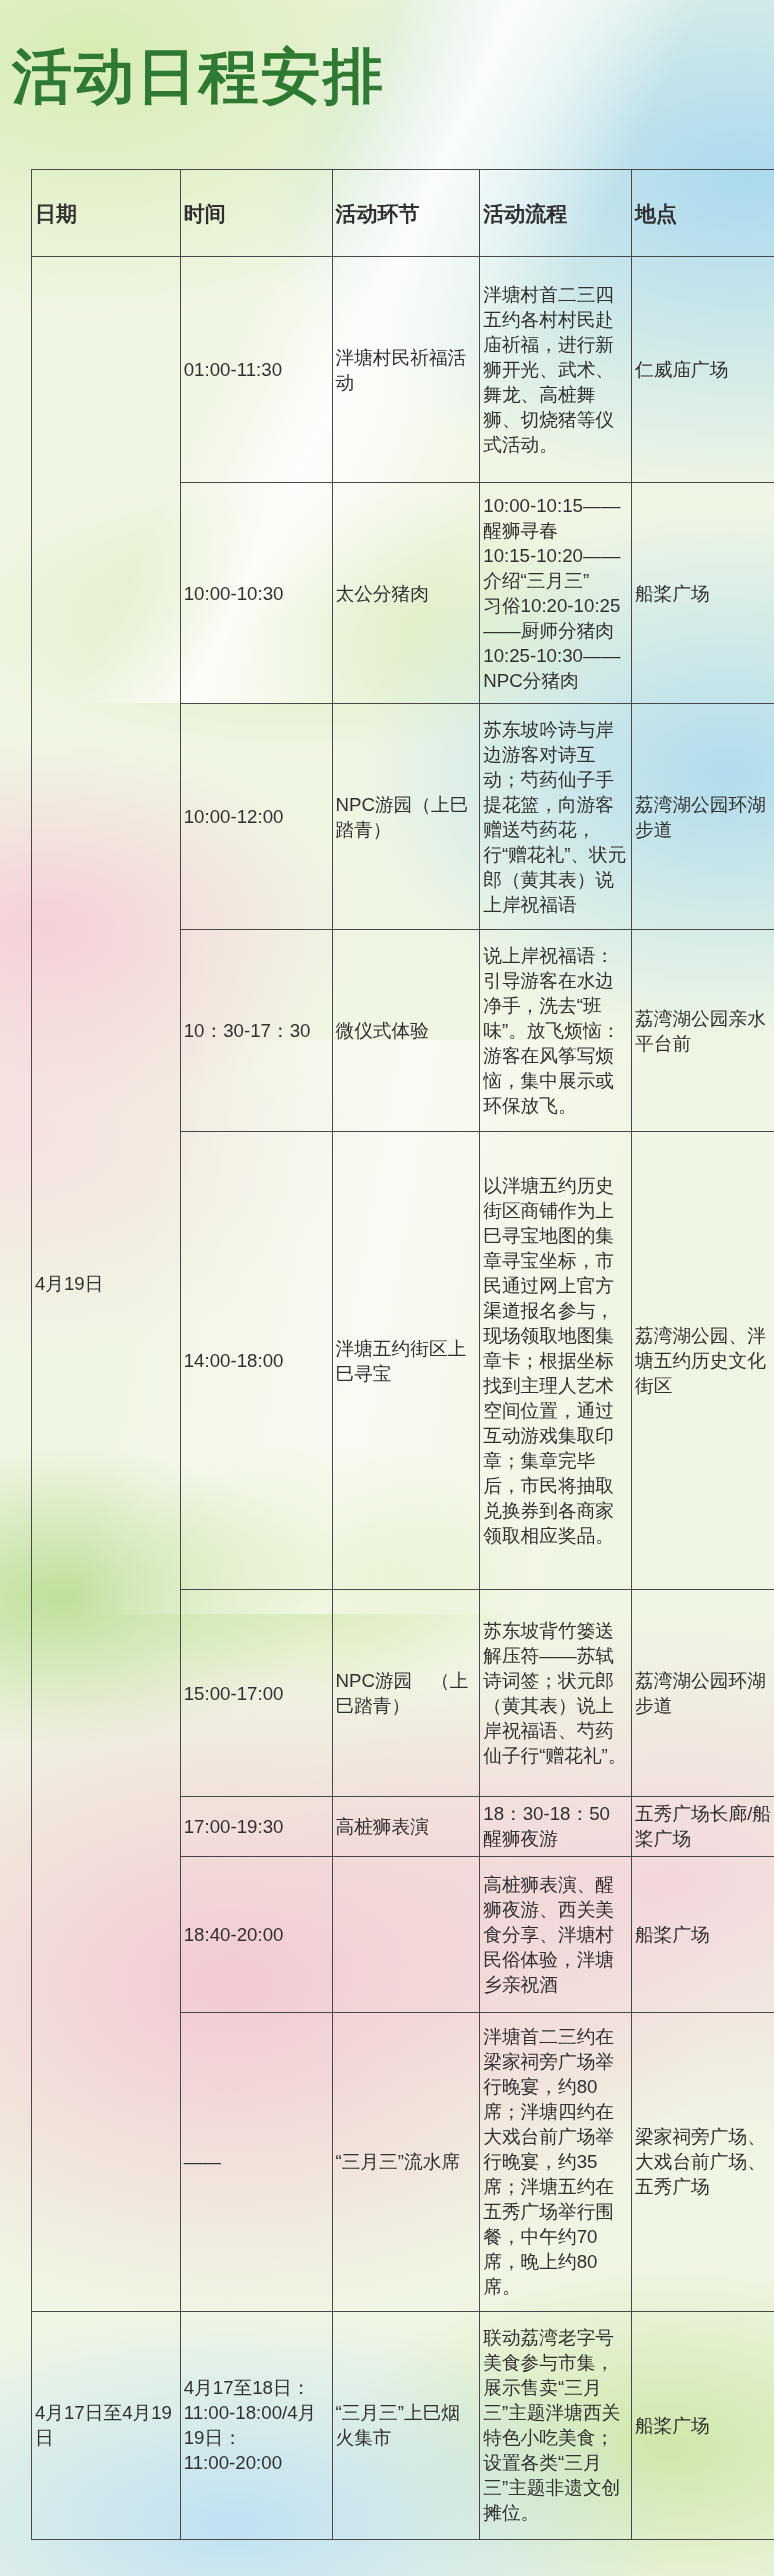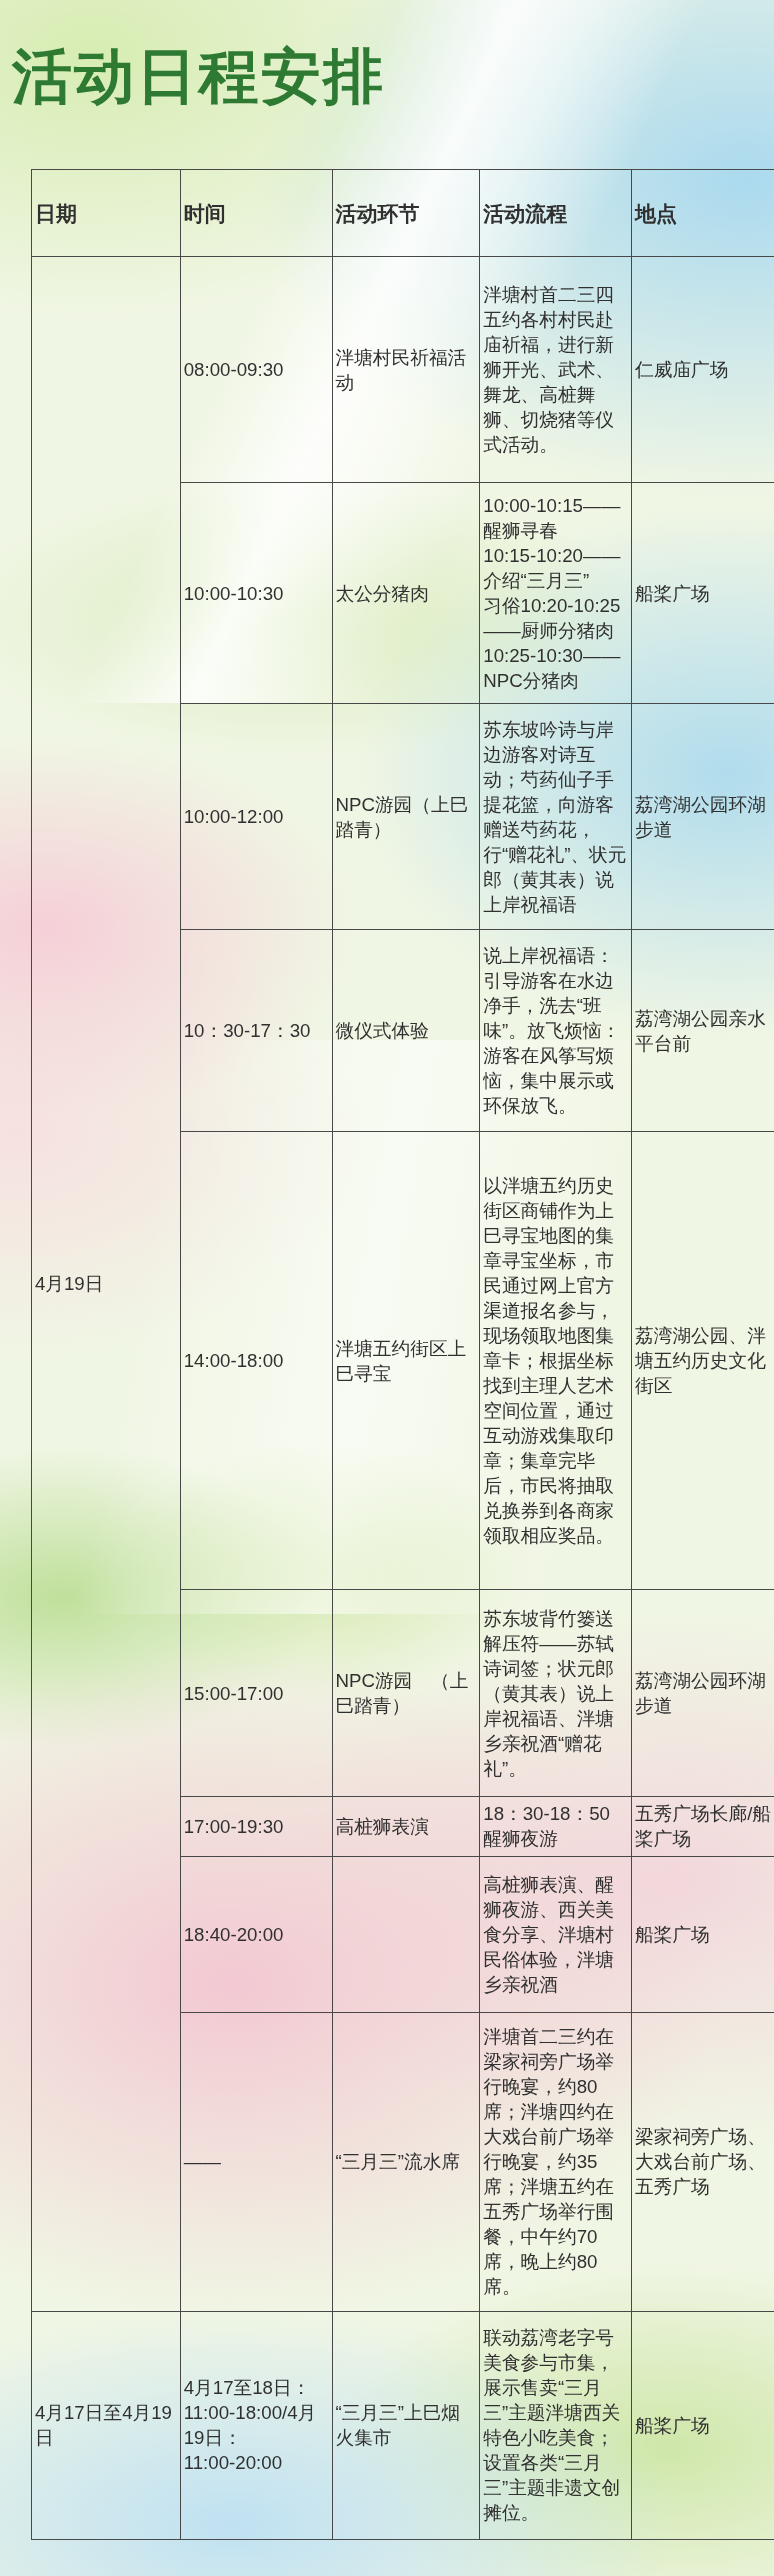--- a/index.html
+++ b/index.html
@@ -69,21 +69,21 @@
       <th class="col-date">日期</th>
       <th class="col-time">时间</th>
       <th class="col-session">活动环节</th>
       <th class="col-flow">活动流程</th>
       <th class="col-location">地点</th>
     </tr>
   </thead>
   <tbody>
       <tr style="height: 226px;">
         <td class="col-date" rowspan="9">4月19日</td>
-        <td class="col-time">08:00-09:30</td>
+        <td class="col-time">01:00-11:30</td>
         <td class="col-session">泮塘村民祈福活动</td>
         <td class="col-flow">泮塘村首二三四五约各村村民赴庙祈福，进行新狮开光、武术、舞龙、高桩舞狮、切烧猪等仪式活动。</td>
         <td class="col-location">仁威庙广场</td>
       </tr>
       <tr style="height: 221px;">
         <td class="col-time">10:00-10:30</td>
         <td class="col-session">太公分猪肉</td>
         <td class="col-flow">10:00-10:15——
 醒狮寻春
 10:15-10:20——
@@ -108,21 +108,21 @@
       </tr>
       <tr style="height: 458px;">
         <td class="col-time">14:00-18:00</td>
         <td class="col-session">泮塘五约街区上巳寻宝</td>
         <td class="col-flow">以泮塘五约历史街区商铺作为上巳寻宝地图的集章寻宝坐标，市民通过网上官方渠道报名参与，现场领取地图集章卡；根据坐标找到主理人艺术空间位置，通过互动游戏集取印章；集章完毕后，市民将抽取兑换券到各商家领取相应奖品。</td>
         <td class="col-location">荔湾湖公园、泮塘五约历史文化街区</td>
       </tr>
       <tr style="height: 207px;">
         <td class="col-time">15:00-17:00</td>
         <td class="col-session">NPC游园　（上巳踏青）</td>
-        <td class="col-flow">苏东坡背竹篓送解压符——苏轼诗词签；状元郎（黄其表）说上岸祝福语、泮塘乡亲祝酒“赠花礼”。</td>
+        <td class="col-flow">苏东坡背竹篓送解压符——苏轼诗词签；状元郎（黄其表）说上岸祝福语、芍药仙子行“赠花礼”。</td>
         <td class="col-location">荔湾湖公园环湖步道</td>
       </tr>
       <tr style="height: 50px;">
         <td class="col-time">17:00-19:30</td>
         <td class="col-session">高桩狮表演</td>
         <td class="col-flow">18：30-18：50醒狮夜游</td>
         <td class="col-location">五秀广场长廊/船桨广场</td>
       </tr>
       <tr style="height: 156px;">
         <td class="col-time">18:40-20:00</td>

